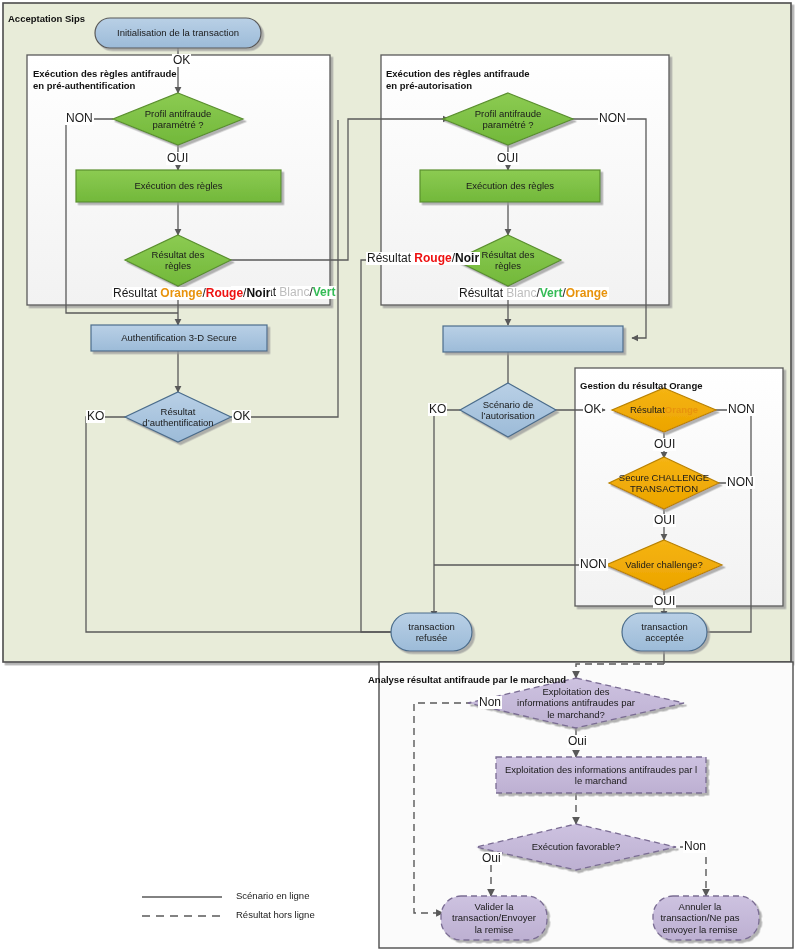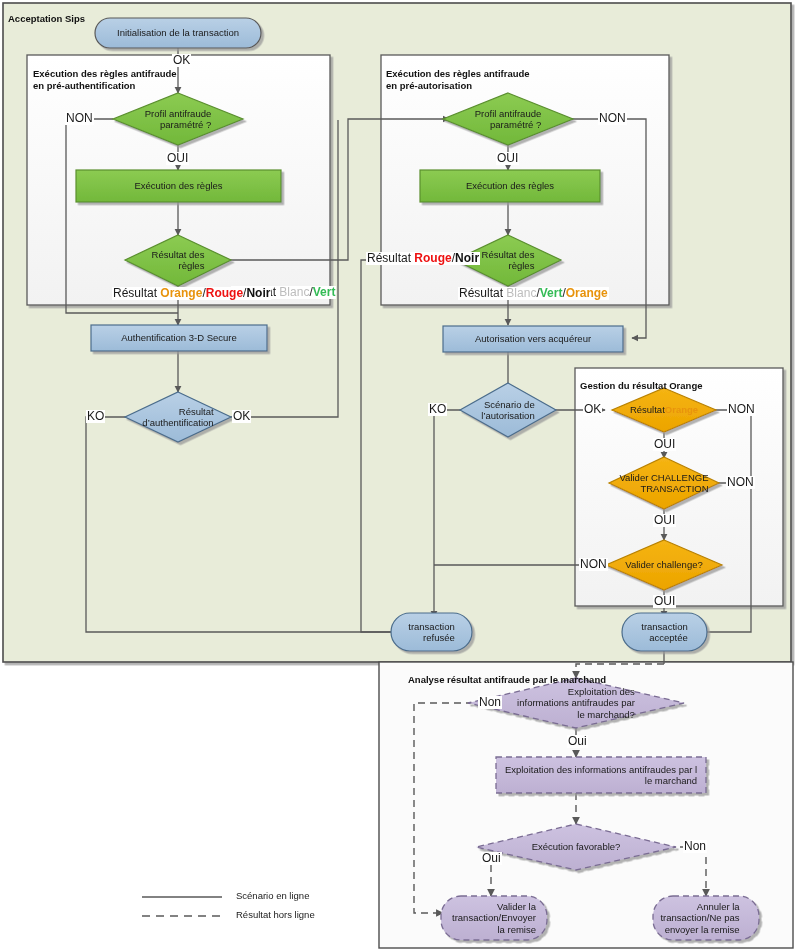--- a/index.html
+++ b/index.html
@@ -3,21 +3,21 @@
 <meta charset="utf-8">
 <style>
   html,body{margin:0;padding:0;background:#ffffff;}
   body{font-family:"Liberation Sans","DejaVu Sans",sans-serif;}
   #root{position:relative;width:797px;height:950px;overflow:hidden;background:#ffffff;}
   svg{position:absolute;left:0;top:0;}
   .edgelbl{position:absolute;font-size:12px;color:#1a1a1a;background:#ffffff;
            line-height:1.1;white-space:nowrap;padding:0 1px;}
   .grouptitle{position:absolute;font-size:9.5px;font-weight:bold;color:#111;white-space:pre;line-height:1.25;margin-top:8px;}
   .nodetext{position:absolute;display:flex;align-items:center;justify-content:center;
-            text-align:right;font-size:9.5px;color:#1a1a1a;line-height:1.2;}
+            text-align:center;font-size:9.5px;color:#1a1a1a;line-height:1.2;}
   .legtext{position:absolute;font-size:9.5px;color:#1a1a1a;}
   .c-blanc{color:#bdbdbd;}
   .c-vert{color:#33bb55;font-weight:bold;}
   .c-orange{color:#e8930c;font-weight:bold;}
   .c-rouge{color:#ee1111;font-weight:bold;}
   .c-noir{color:#111;font-weight:bold;}
 </style>
 </head>
 <body>
 
@@ -175,46 +175,45 @@
       <path d="M142,916 L222,916" stroke-dasharray="8,6"></path>
     </g>
   </svg>
 
   <div class="grouptitle" style="left:8px;top:5px;">Acceptation Sips</div>
   <div class="grouptitle" style="left:33px;top:60px;">Exécution des règles antifraude
 en pré-authentification</div>
   <div class="grouptitle" style="left:386px;top:60px;">Exécution des règles antifraude
 en pré-autorisation</div>
   <div class="grouptitle" style="left:580px;top:372px;">Gestion du résultat Orange</div>
-  <div class="grouptitle" style="left:408px;top:666px;">Analyse résultat antifraude par le marchand</div>
+  <div class="grouptitle" style="left:368px;top:666px;">Analyse résultat antifraude par le marchand</div>
 
   <div class="nodetext" style="left:95px;top:18px;width:166px;height:30px;">Initialisation de la transaction</div>
   <div class="nodetext" style="left:128px;top:104px;width:100px;height:30px;white-space:pre-line;">Profil antifraude
 paramétré ?</div>
   <div class="nodetext" style="left:76px;top:170px;width:205px;height:32px;">Exécution des règles</div>
   <div class="nodetext" style="left:138px;top:245px;width:80px;height:30px;white-space:pre-line;">Résultat des
 règles</div>
   <div class="nodetext" style="left:91px;top:325px;width:176px;height:26px;">Authentification 3-D Secure</div>
   <div class="nodetext" style="left:122px;top:402px;width:112px;height:30px;white-space:pre-line;">Résultat
 d’authentification</div>
 
   <div class="nodetext" style="left:458px;top:104px;width:100px;height:30px;white-space:pre-line;">Profil antifraude
 paramétré ?</div>
   <div class="nodetext" style="left:420px;top:170px;width:180px;height:32px;">Exécution des règles</div>
   <div class="nodetext" style="left:468px;top:245px;width:80px;height:30px;white-space:pre-line;">Résultat des
 règles</div>
-  <div class="nodetext" style="left:443px;top:326px;width:180px;height:26px;">Autorisation vers acquéreur</div>
   <div class="nodetext" style="left:460px;top:395px;width:96px;height:30px;white-space:pre-line;">Scénario de
 l’autorisation</div>
 
   <div class="nodetext" style="left:612px;top:400px;width:104px;height:20px;">
       <span>Résultat </span>
       <span class="c-orange">Orange</span>
     </div>
-  <div class="nodetext" style="left:606px;top:468px;width:116px;height:30px;white-space:pre-line;">Valider CHALLENGE
+  <div class="nodetext" style="left:606px;top:468px;width:116px;height:30px;white-space:pre-line;">Secure CHALLENGE
 TRANSACTION</div>
   <div class="nodetext" style="left:608px;top:556px;width:112px;height:18px;">Valider challenge?</div>
 
   <div class="nodetext" style="left:391px;top:613px;width:81px;height:38px;white-space:pre-line;">transaction
 refusée</div>
   <div class="nodetext" style="left:622px;top:613px;width:85px;height:38px;white-space:pre-line;">transaction
 acceptée</div>
 
   <div class="nodetext" style="left:498px;top:757px;width:206px;height:36px;white-space:pre-line;">Exploitation des informations antifraudes par l
 le marchand</div>

